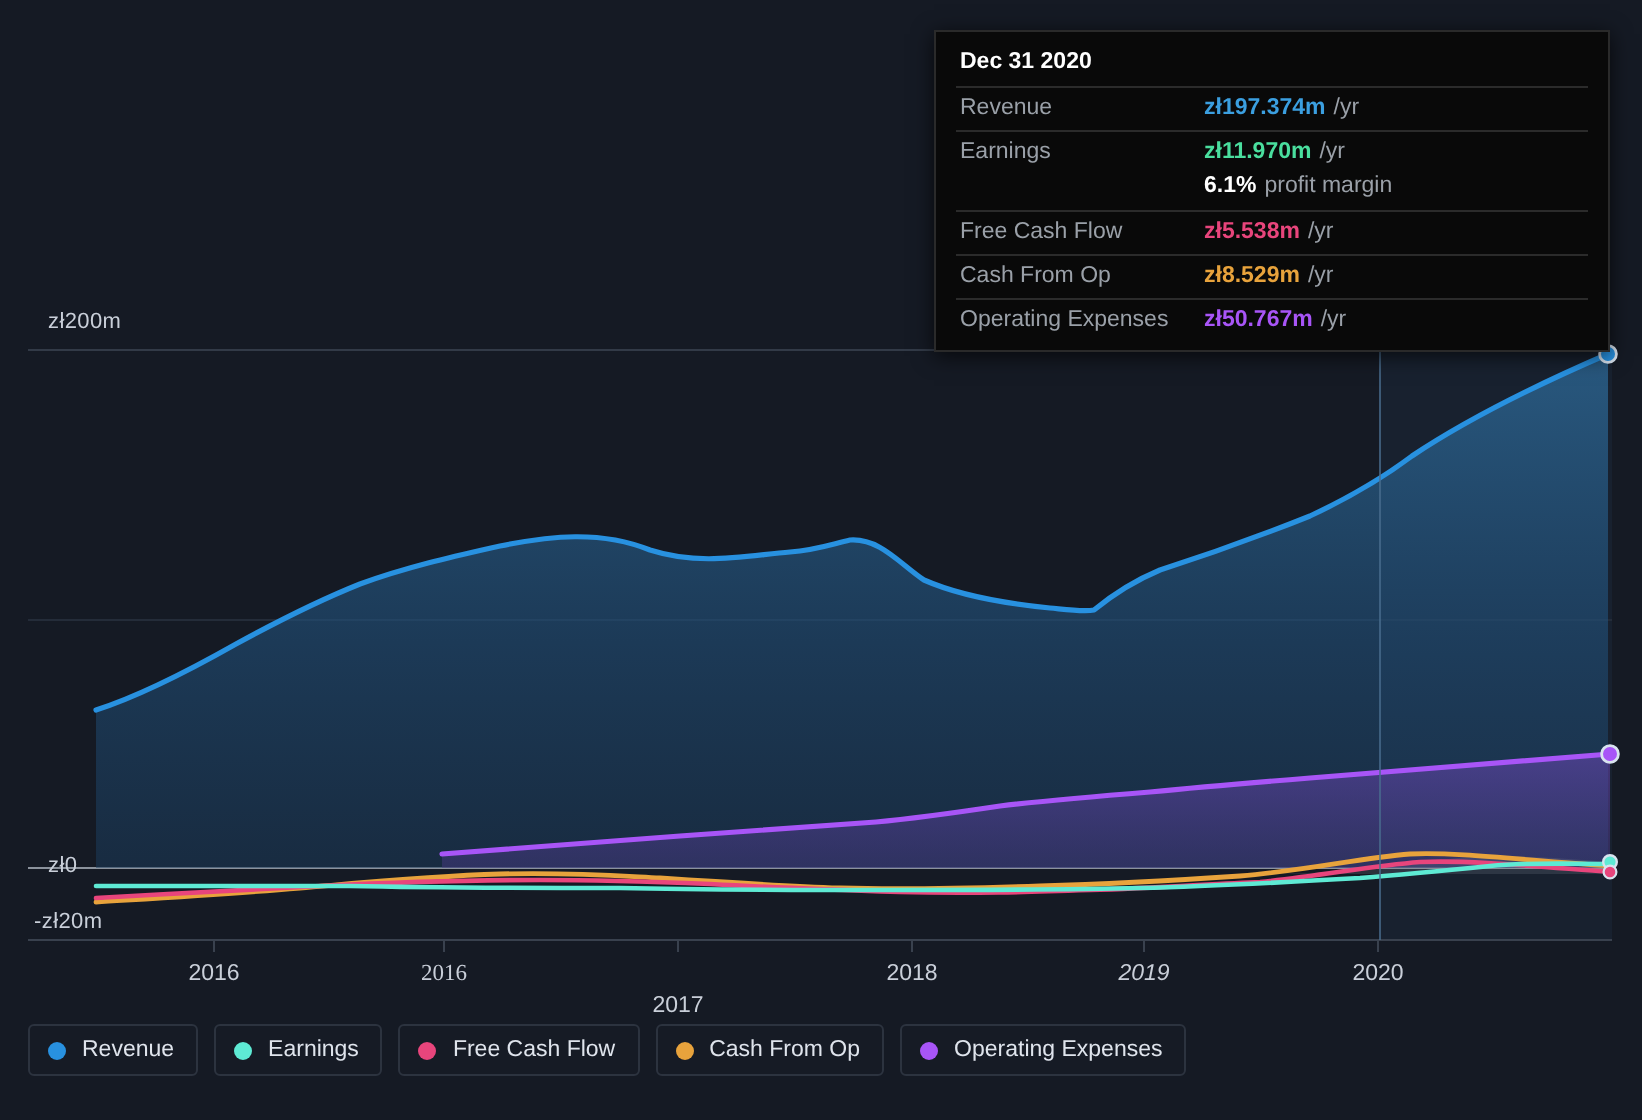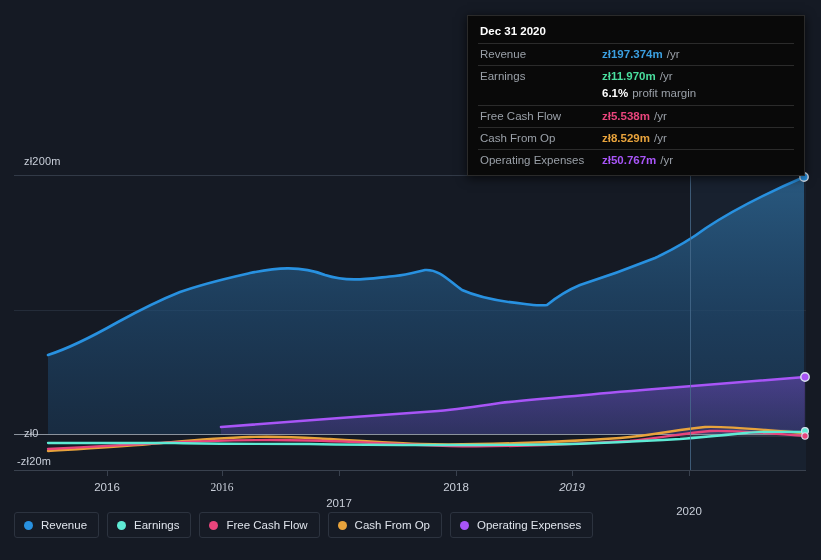--- a/index.html
+++ b/index.html
@@ -135,21 +135,21 @@
 
     <div class="axis-y-label" style="left:24px;top:155px;text-align:center;">zł200m</div>
     <div class="axis-y-label" style="left:24px;top:427px;">zł0</div>
     <div class="axis-y-label" style="left:17px;top:455px;">-zł20m</div>
 
     <div class="axis-x-label" style="left:107px;">2016</div>
     <div class="axis-x-label" style="left:222px;font-family:Liberation Serif, serif;">2016</div>
     <div class="axis-x-label" style="left:339px;margin-top:16px;">2017</div>
     <div class="axis-x-label" style="left:456px;">2018</div>
     <div class="axis-x-label" style="left:572px;font-style:italic;">2019</div>
-    <div class="axis-x-label" style="left:689px;margin-top:24px;">2020</div>
+    <div class="axis-x-label" style="left:689px;">2020</div>
 
     <div id="tooltip">
       <div class="tt-date">Dec 31 2020</div>
 
       <div class="tt-row">
         <span class="tt-label">Revenue</span>
         <span class="tt-value" style="color:#3b9fe0">zł197.374m</span>
         <span class="tt-unit">/yr</span>
       </div>
 

